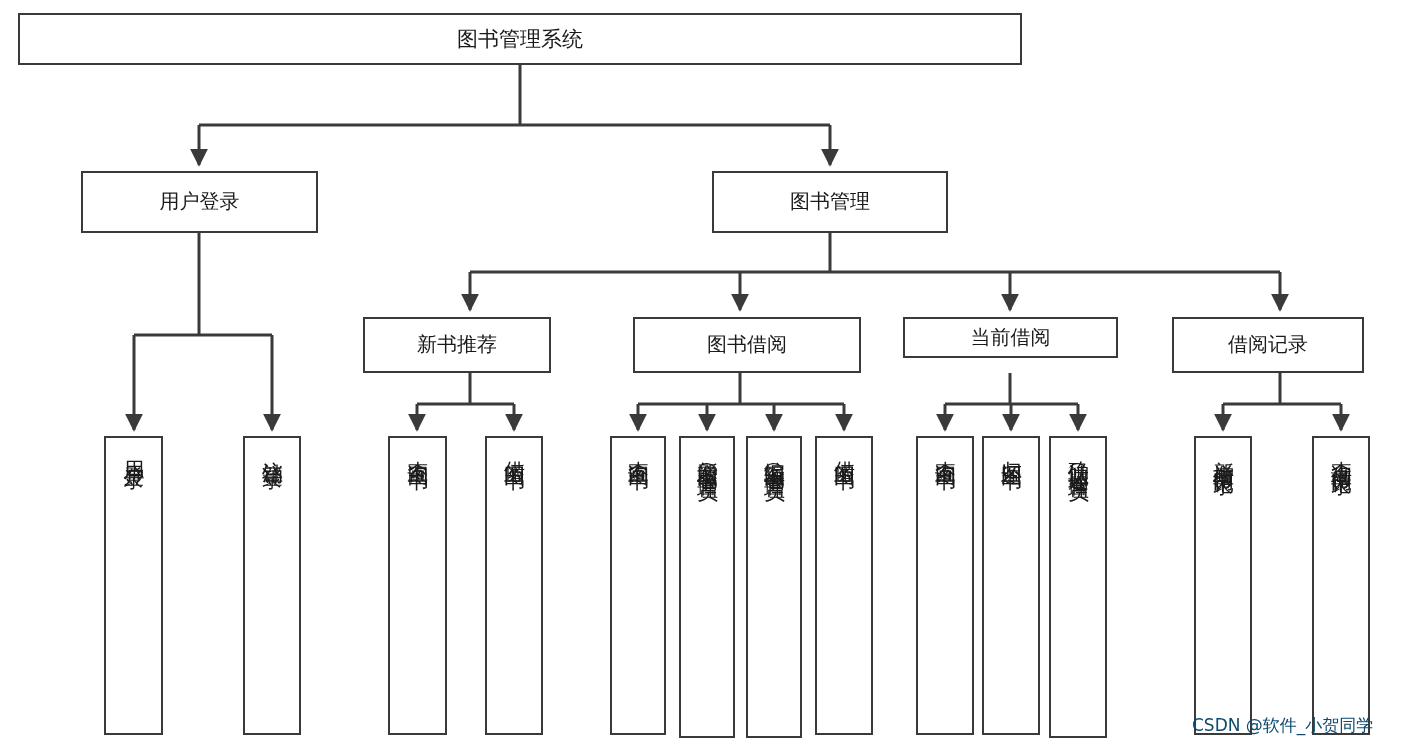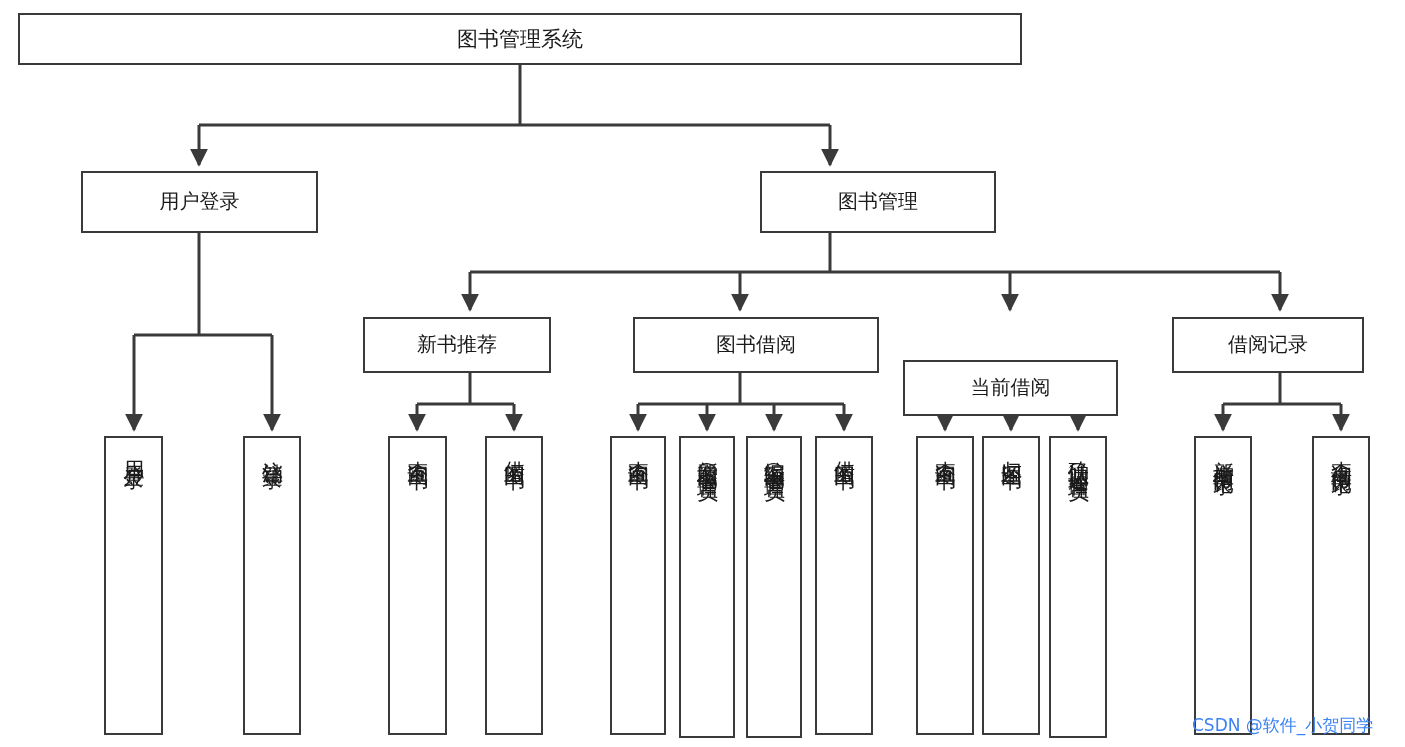--- a/index.html
+++ b/index.html
@@ -59,21 +59,21 @@
     text-orientation: upright;
     font-size: 21px;
     letter-spacing: 3px;
     line-height: 1;
   }
   .watermark {
     position: absolute;
     left: 1192px;
     top: 714px;
     font-size: 17px;
-    color: #3b82f6;
+    color: #0c4a6e;
     white-space: nowrap;
     pointer-events: none;
   }
 </style>
 </head>
 <body>
 
 <div id="diagram-root">
 
   <svg class="connectors" viewBox="0 0 1405 747" xmlns="http://www.w3.org/2000/svg">
@@ -129,31 +129,31 @@
     </g>
   </svg>
 
   <div class="node horizontal root" style="left:18px; top:13px; width:1004px; height:52px;">
     <span class="label">图书管理系统</span>
   </div>
 
   <div class="node horizontal" style="left:81px; top:171px; width:237px; height:62px;">
     <span class="label">用户登录</span>
   </div>
-  <div class="node horizontal" style="left:712px; top:171px; width:236px; height:62px;margin-left:48px;">
+  <div class="node horizontal" style="left:712px; top:171px; width:236px; height:62px;">
     <span class="label">图书管理</span>
   </div>
 
   <div class="node horizontal" style="left:363px; top:317px; width:188px; height:56px;">
     <span class="label">新书推荐</span>
   </div>
-  <div class="node horizontal" style="left:633px; top:317px; width:246px; height:56px;">
+  <div class="node horizontal" style="left:633px; top:317px; width:228px; height:56px;">
     <span class="label">图书借阅</span>
   </div>
-  <div class="node horizontal" style="left:903px; top:317px; width:215px; height:56px;margin-top:43px;">
+  <div class="node horizontal" style="left:903px; top:317px; width:215px; height:41px;">
     <span class="label">当前借阅</span>
   </div>
   <div class="node horizontal" style="left:1172px; top:317px; width:192px; height:56px;">
     <span class="label">借阅记录</span>
   </div>
 
   <div class="node vertical" style="left:104px; top:436px; width:59px; height:299px;">
     <span class="label">用户登录</span>
   </div>
   <div class="node vertical" style="left:243px; top:436px; width:58px; height:299px;">

